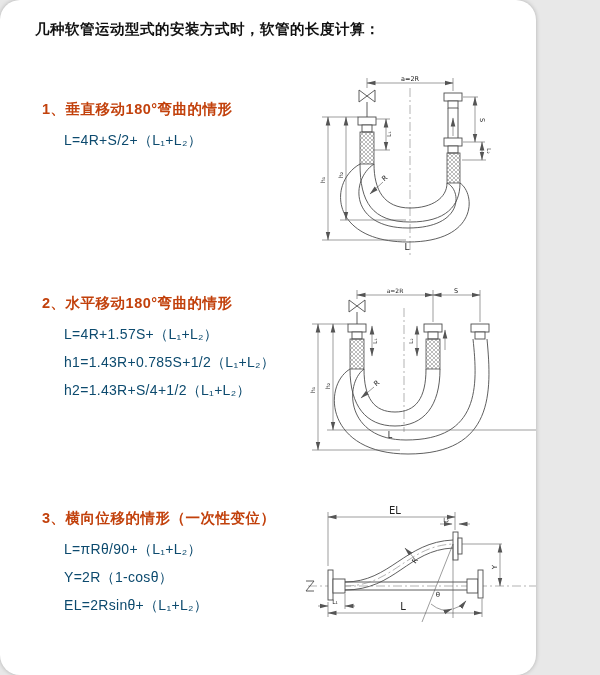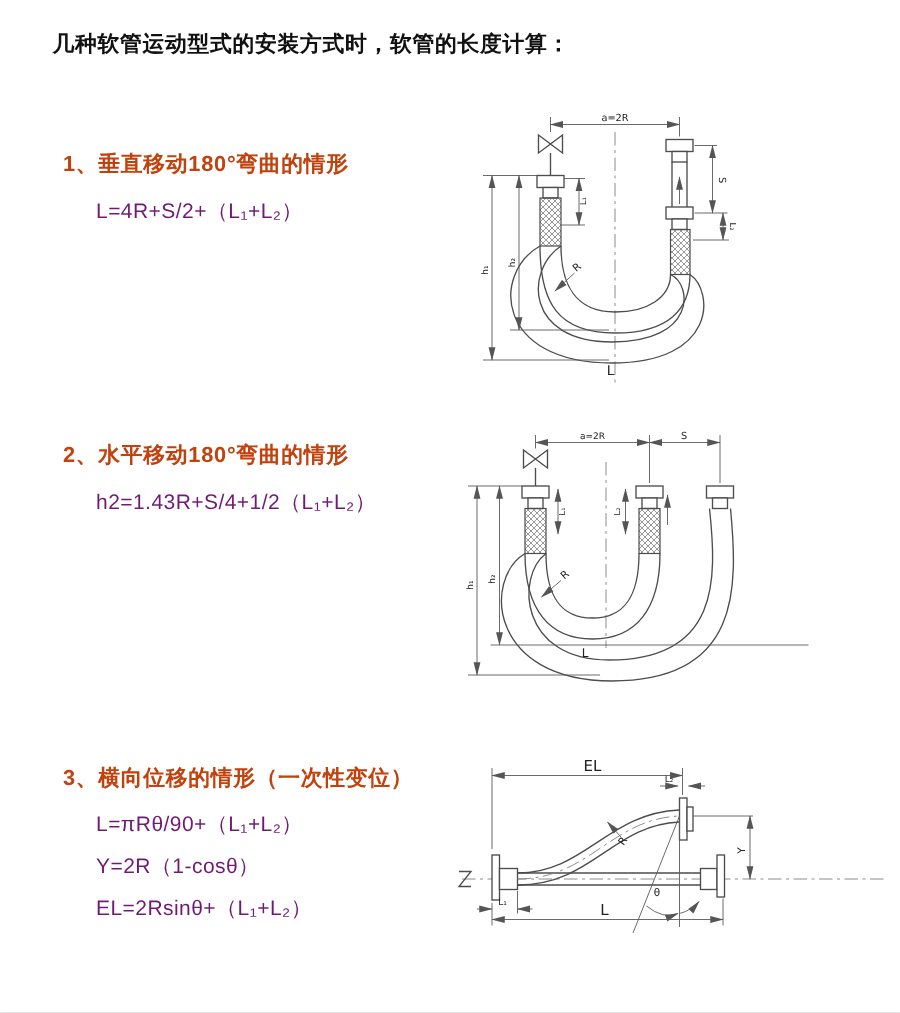--- a/index.html
+++ b/index.html
@@ -1,39 +1,40 @@
 <!DOCTYPE html>
 <html><head>
 <meta charset="utf-8">
 <style>
   html,body{margin:0;padding:0;background:#e8e8e8;}
   .page{
     position:relative;
-    width:600px;height:675px;
+    width:536px;height:675px;
     background:#ffffff;
     font-family:"Liberation Sans","DejaVu Sans",sans-serif;
     color:#1a1a1a;
     overflow:hidden;
     box-shadow:0 0 4px rgba(0,0,0,.25);
+    border-radius:20px;
   }
   .title{
     position:absolute;left:35px;top:20px;
     font-size:14.5px;font-weight:bold;color:#111;
     letter-spacing:.5px;
   }
   .section{position:absolute;left:0;width:600px;}
   .sec1{top:100px;} .sec2{top:294px;} .sec3{top:509px;}
   .heading{
     position:absolute;left:42px;top:0;
     font-size:14.5px;font-weight:bold;color:#c2410c;letter-spacing:.5px;
     white-space:nowrap;
   }
   .formulas{position:absolute;left:64px;top:26px;}
   .formula{
-    font-size:14px;line-height:28px;color:#701a75;
+    font-size:14px;line-height:28px;color:#0c4a6e;
     letter-spacing:.3px;white-space:nowrap;
   }
   svg.diagram{position:absolute;}
   .d1{left:306px;top:-30px;width:286px;height:192px;}
   .d2{left:304px;top:-14px;width:289px;height:187px;}
   .d3{left:298px;top:-13px;width:302px;height:150px;}
   svg .ln{fill:none;stroke:#4d4d4d;stroke-width:0.9;}
   svg .fw{fill:#ffffff;stroke:#4d4d4d;stroke-width:0.9;}
   svg .ht{fill:url(#hatch);stroke:#4d4d4d;stroke-width:0.8;}
   svg .dim{stroke:#5a5a5a;stroke-width:0.6;fill:none;}
@@ -122,20 +123,22 @@
       <line class="dim" x1="77" y1="112" x2="64" y2="124" marker-end="url(#arr)"></line>
       <text x="80" y="110" font-size="7" text-anchor="middle" transform="rotate(-40,80,110)">R</text>
 
       <text x="101" y="180" font-size="9" text-anchor="middle">L</text>
     </svg>
   </div>
 
   <div class="section sec2">
     <div class="heading">2、水平移动180°弯曲的情形</div>
     <div class="formulas">
+      <div class="formula">L=4R+1.57S+（L₁+L₂）</div>
+      <div class="formula">h1=1.43R+0.785S+1/2（L₁+L₂）</div>
       <div class="formula">h2=1.43R+S/4+1/2（L₁+L₂）</div>
     </div>
 
     <svg class="diagram d2" viewBox="0 0 289 187">
       <path class="cl" d="M100,28 V152"></path>
 
       <line class="dim" x1="53" y1="15" x2="129" y2="15" marker-start="url(#arr)" marker-end="url(#arr)"></line>
       <line class="dim" x1="129" y1="15" x2="176" y2="15" marker-start="url(#arr)" marker-end="url(#arr)"></line>
       <line class="dim" x1="53" y1="10" x2="53" y2="19"></line>
       <line class="dim" x1="129" y1="10" x2="129" y2="42"></line>

